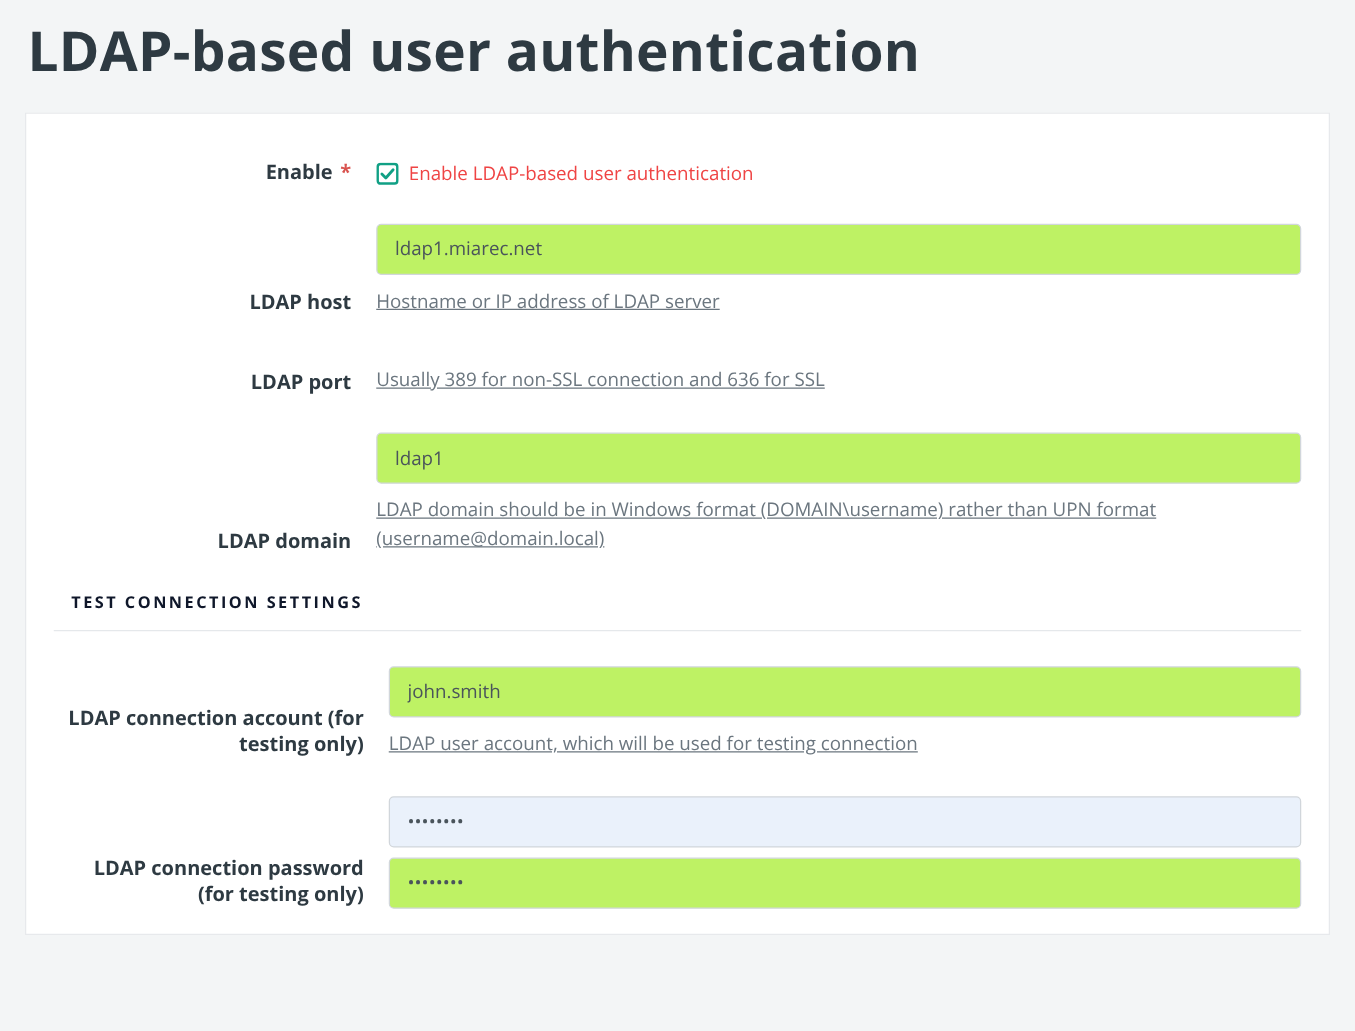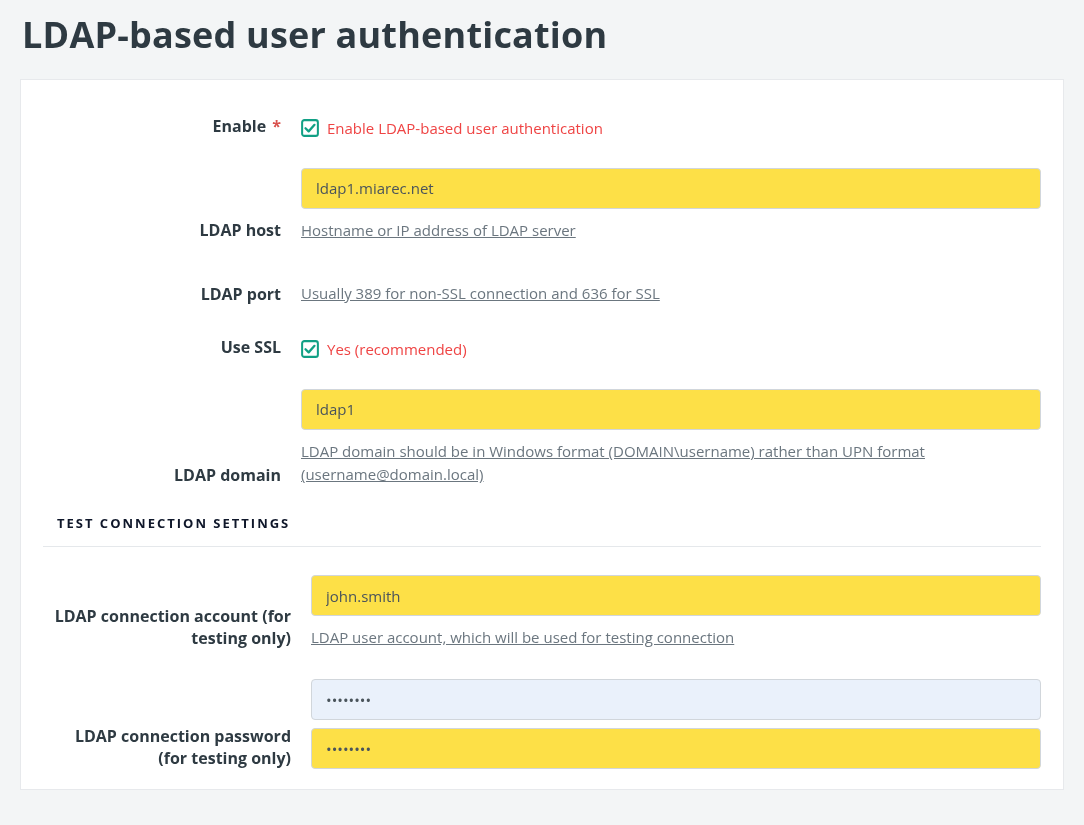--- a/index.html
+++ b/index.html
@@ -11,21 +11,21 @@
       font-family: "Segoe UI", "Open Sans", -apple-system, Helvetica, Arial, sans-serif;
       background: #f3f5f6;
       color: #2e3a42;
       font-size: 15px;
       width: 1084px;
     }
     .page {
       padding: 0 20px 0 20px;
     }
     h1.page-title {
-      font-size: 36px;
+      font-size: 44px;
       font-weight: 700;
       color: #2e3a42;
       padding: 10px 0 20px 2px;
       letter-spacing: 0.2px;
     }
     .panel {
       background: #ffffff;
       border: 1px solid #e7e9ec;
       padding: 34px 22px 20px 22px;
     }
@@ -73,21 +73,21 @@
       height: 18px;
     }
     input.text-input {
       width: 100%;
       height: 41px;
       padding: 0 14px;
       font-size: 15px;
       color: #4a545b;
       border: 1px solid #d1d6db;
       border-radius: 4px;
-      background: #fde047;
+      background: #bef264;
       outline: none;
       font-family: inherit;
     }
     input.text-input.highlight {
       background: #eaf1fb;
     }
     .help-text {
       margin-top: 10px;
       font-size: 15px;
       color: #6b767f;
@@ -154,34 +154,20 @@
       </div>
     </div>
 
     <div class="form-row with-input">
       <div class="form-label">LDAP port</div>
       <div class="form-control-wrap">
         <div class="help-text">Usually 389 for non-SSL connection and 636 for SSL</div>
       </div>
     </div>
 
-    <div class="form-row">
-      <div class="form-label">Use SSL</div>
-      <div class="form-control-wrap">
-        <label class="checkbox-line">
-          <span class="chk-icon">
-            <svg viewBox="0 0 16 16" fill="none">
-              <rect x="1" y="1" width="14" height="14" rx="2" stroke="#11a085" stroke-width="1.8"></rect>
-              <path d="M4 8.2 L6.8 11 L12 5.2" stroke="#11a085" stroke-width="2" stroke-linecap="round" stroke-linejoin="round"></path>
-            </svg>
-          </span>
-          <span>Yes (recommended)</span>
-        </label>
-      </div>
-    </div>
 
     <div class="form-row with-input" style="margin-bottom:20px;">
       <div class="form-label">LDAP domain</div>
       <div class="form-control-wrap">
         <input type="text" class="text-input" value="ldap1" style="">
         <div class="help-text">LDAP domain should be in Windows format (DOMAIN\username) rather than UPN format (username@domain.local)</div>
       </div>
     </div>
 
     <div class="section-heading">Test Connection Settings</div>

